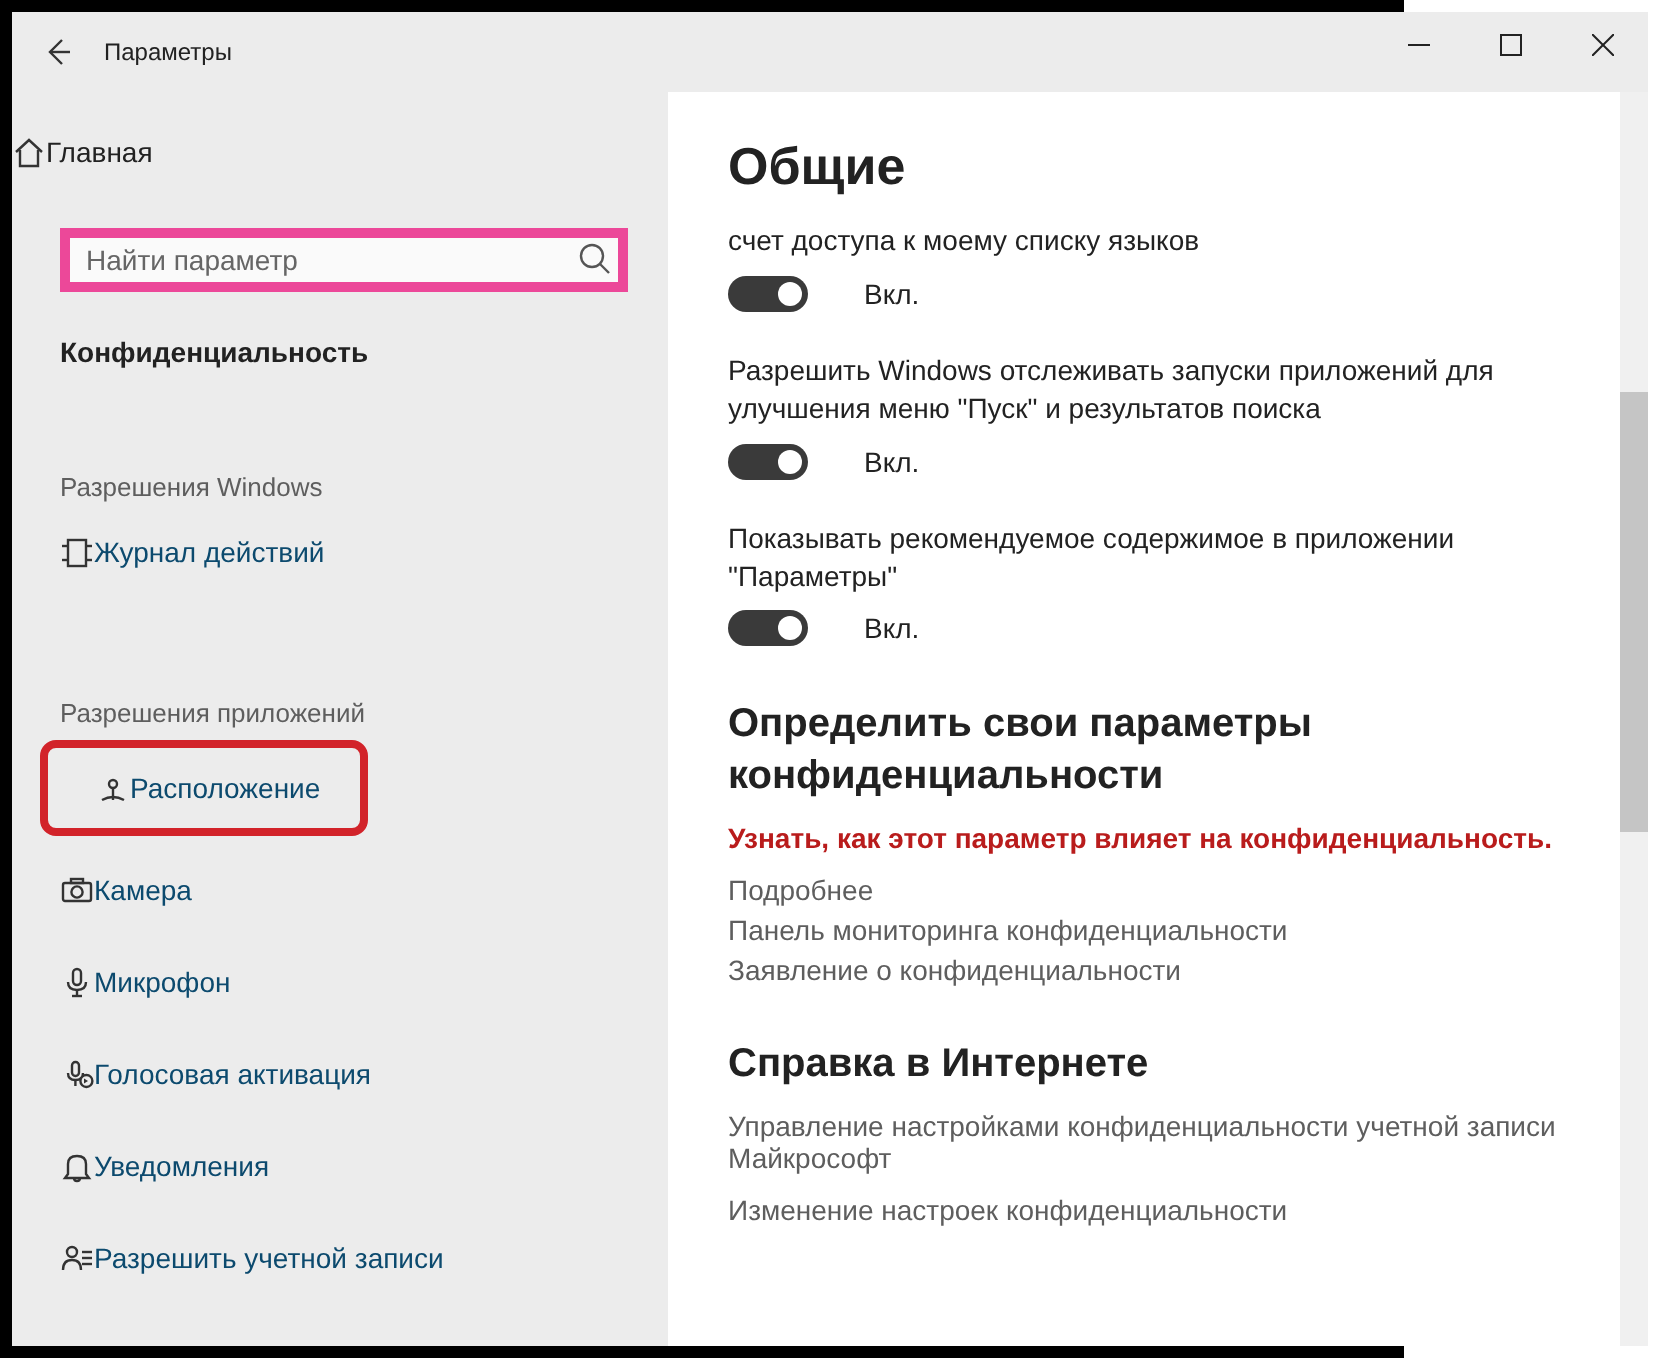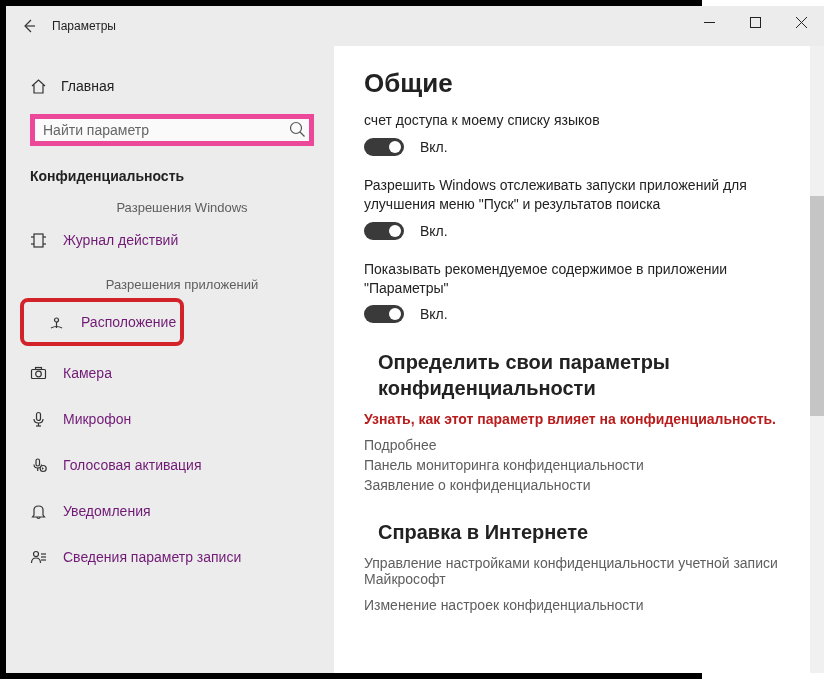--- a/index.html
+++ b/index.html
@@ -6,41 +6,41 @@
   html, body { width: 830px; height: 679px; overflow: hidden; font-family: "Segoe UI", Arial, sans-serif; }
   .outer-frame { width: 702px; height: 679px; background: #000; padding: 6px; }
   .window { width: 818px; height: 667px; background: #fff; position: relative; display: flex; flex-direction: column; }
   .titlebar { height: 40px; display: flex; align-items: center; background: #ececec; position: relative; }
   .back-btn { width: 46px; height: 40px; display: flex; align-items: center; justify-content: center; }
   .title { font-size: 12px; color: #222; }
   .win-controls { position: absolute; right: 0; top: 0; display: flex; }
   .win-btn { width: 46px; height: 32px; display: flex; align-items: center; justify-content: center; }
   .body { flex: 1; display: flex; overflow: hidden; }
   .sidebar { width: 328px; background: #ececec; padding-top: 22px; overflow: hidden; }
-  .home-row { display: flex; align-items: center; height: 36px; padding-left: 24px; gap: 14px; }
+  .home-row { display: flex; align-items: flex-start; height: 36px; }
   .home-row svg { flex-shrink: 0; }
   .home-label { font-size: 14px; color: #222; }
   .search-wrap { margin: 10px 20px 0 24px; position: relative; }
   .search-input { width: 284px; height: 32px; border: 5px solid #ec4899; background: #fafafa; padding: 0 34px 0 8px; font-size: 14px; color: #222; font-family: inherit; outline: none; }
   .search-input::placeholder { color: #666; }
   .search-icon { position: absolute; right: 8px; top: 7px; }
   .cat-head { font-size: 14px; font-weight: 600; color: #222; padding: 0 0 0 24px; margin-top: 22px; }
-  .sect-head { font-size: 13px; color: #5e5e5e; padding: 0 0 0 24px; margin-top: 16px; text-align: center; }
-  .nav-item { display: flex; align-items: center; height: 42px; padding-left: 24px; gap: 16px; font-size: 14px; color: #701a75; margin-top: 4px; }
+  .sect-head { font-size: 13px; color: #5e5e5e; padding: 0 0 0 24px; margin-top: 52px; }
+  .nav-item { display: flex; align-items: center; height: 42px; padding-left: 24px; font-size: 14px; color: #0c4a6e; margin-top: 4px; }
   .nav-item svg { flex-shrink: 0; }
   .nav-item.highlighted { border: 4px solid #d2232a; border-radius: 8px; margin: 6px 150px 6px 14px; height: 48px; background: #ececec; }
   .content { flex: 1; padding: 22px 30px 0 30px; overflow: hidden; position: relative; }
   .h1 { font-size: 26px; font-weight: 600; color: #222; margin-bottom: 12px; }
   .setting { margin-bottom: 20px; }
   .setting-text { font-size: 14px; color: #222; line-height: 1.35; max-width: 410px; }
-  .toggle-row { display: flex; align-items: center; gap: 16px; margin-top: 8px; }
+  .toggle-row { display: flex; align-items: center; gap: 28px; margin-top: 8px; }
   .toggle { width: 40px; height: 18px; border-radius: 9px; background: #3a3a3a; position: relative; }
   .toggle .knob { width: 12px; height: 12px; background: #fff; border-radius: 50%; position: absolute; right: 3px; top: 3px; }
   .toggle-label { font-size: 14px; color: #222; }
-  .h2 { font-size: 20px; font-weight: 600; color: #222; margin-top: 26px; margin-bottom: 10px; line-height: 1.3; margin-left: 14px; }
+  .h2 { font-size: 20px; font-weight: 600; color: #222; margin-top: 26px; margin-bottom: 10px; line-height: 1.3; }
   .sub { font-size: 14px; color: #b91c1c; margin-bottom: 10px; font-weight: bold; }
   .link { font-size: 14px; color: #5e5e5e; margin-bottom: 4px; }
   .scrollbar-track { position: absolute; right: 0; top: 0; width: 14px; height: 100%; background: #f0f0f0; }
   .scrollbar-thumb { position: absolute; right: 0; width: 14px; background: #c5c5c5; }
 </style>
 </head>
 <body>
 
 <div class="outer-frame">
 <div class="window">
@@ -156,21 +156,21 @@
       </div>
 
       <div class="nav-item">
         <svg width="17" height="17" viewBox="0 0 17 17">
               <circle cx="6" cy="5" r="2.5" stroke="#333" stroke-width="1.2" fill="none"></circle>
               <path d="M1.5 14 Q1.5 9 6 9 Q10.5 9 10.5 14" stroke="#333" stroke-width="1.2" fill="none"></path>
               <line x1="11" y1="5" x2="16" y2="5" stroke="#333" stroke-width="1.2"></line>
               <line x1="11" y1="8" x2="16" y2="8" stroke="#333" stroke-width="1.2"></line>
               <line x1="11" y1="11" x2="16" y2="11" stroke="#333" stroke-width="1.2"></line>
             </svg>
-        <span>Сведения параметр записи</span>
+        <span>Разрешить учетной записи</span>
       </div>
 
     </div>
 
     <div class="content">
       <div class="scrollbar-track">
         <div class="scrollbar-thumb" style="top:150px;height:220px"></div>
       </div>
 
       <div class="h1">Общие</div>

